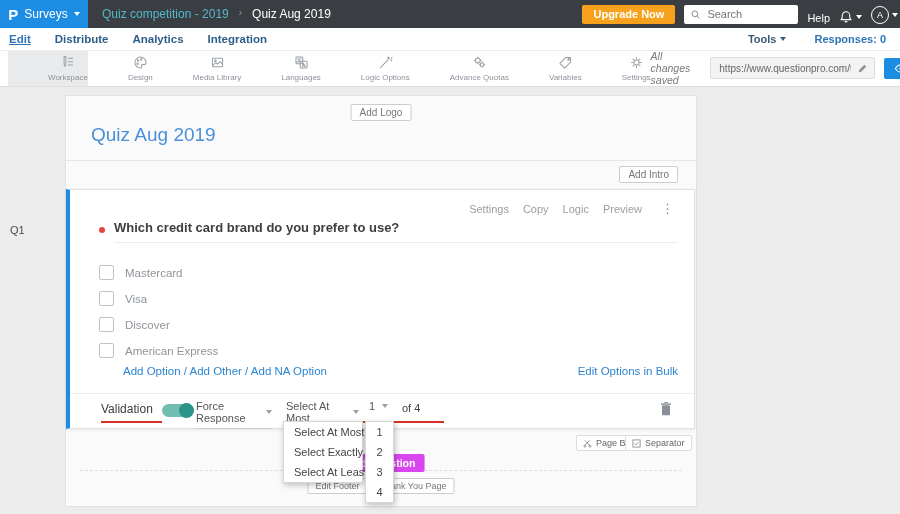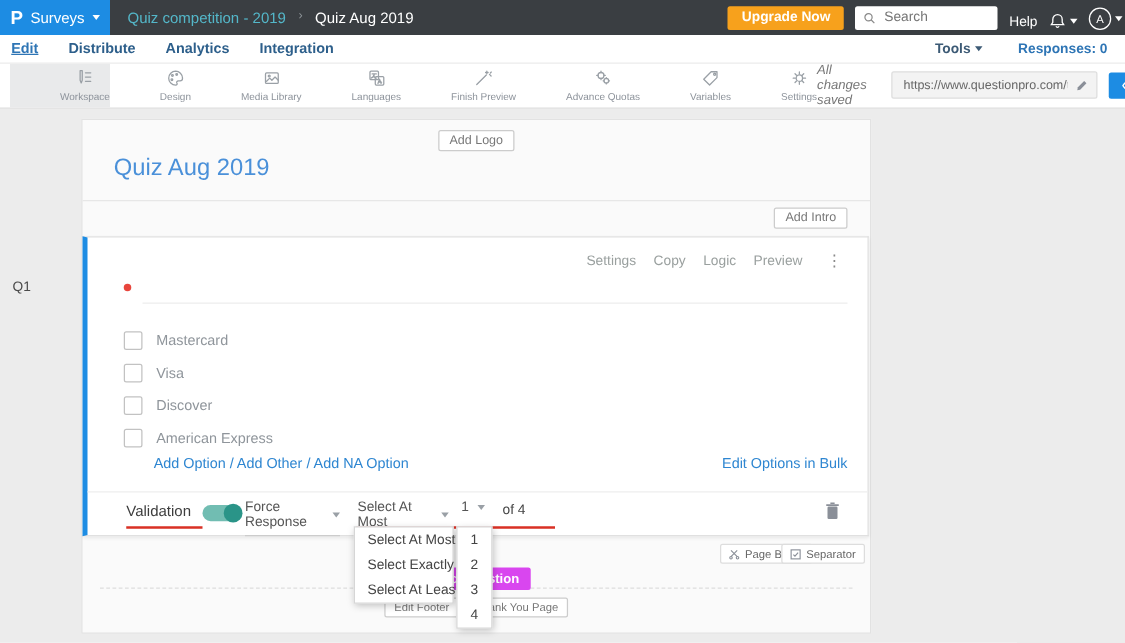--- a/index.html
+++ b/index.html
@@ -191,21 +191,21 @@
           <path d="M11 15l1.5-4 1.5 4M11.6 13.8h2.8"></path>
           <path d="M5.5 6h4M7.5 6c0 2-1.5 3.5-3 4M6.8 7.5c.6 1.3 1.8 2.3 2.7 2.5"></path>
         </svg>
       <span class="tlabel">Languages</span>
     </div>
     <div class="tool">
       <svg width="17" height="17" viewBox="0 0 20 20">
           <path d="M4 16l9-9"></path>
           <path d="M13.5 3.5v2.4M12.3 4.7h2.4M16 6.5l1.5 1.5M16.8 5.2l.9-.9"></path>
         </svg>
-      <span class="tlabel">Finish Preview</span>
+      <span class="tlabel">Logic Options</span>
     </div>
     <div class="tool">
       <svg width="17" height="17" viewBox="0 0 20 20">
           <circle cx="8" cy="7.5" r="2.8"></circle>
           <path d="M8 3.5v1.2M8 10.3v1.2M4 7.5h1.2M10.8 7.5H12"></path>
           <circle cx="13" cy="12.5" r="2.2"></circle>
           <path d="M13 9.5v1M13 14.5v1M10 12.5h1M15 12.5h1"></path>
         </svg>
       <span class="tlabel">Advance Quotas</span>
     </div>
@@ -253,20 +253,21 @@
 
       <section class="qcard">
         <div class="qactions">
           <span class="qaction">Settings</span>
           <span class="qaction">Copy</span>
           <span class="qaction">Logic</span>
           <span class="qaction">Preview</span>
           <span class="kebab">⋮</span>
         </div>
         <span class="req-dot"></span>
+        <div class="qtext">Which credit card brand do you prefer to use?</div>
         <div class="qline"></div>
 
         <div class="opt opt1">
           <span class="cb"></span>
           <span class="olabel">Mastercard</span>
         </div>
         <div class="opt opt2">
           <span class="cb"></span>
           <span class="olabel">Visa</span>
         </div>

